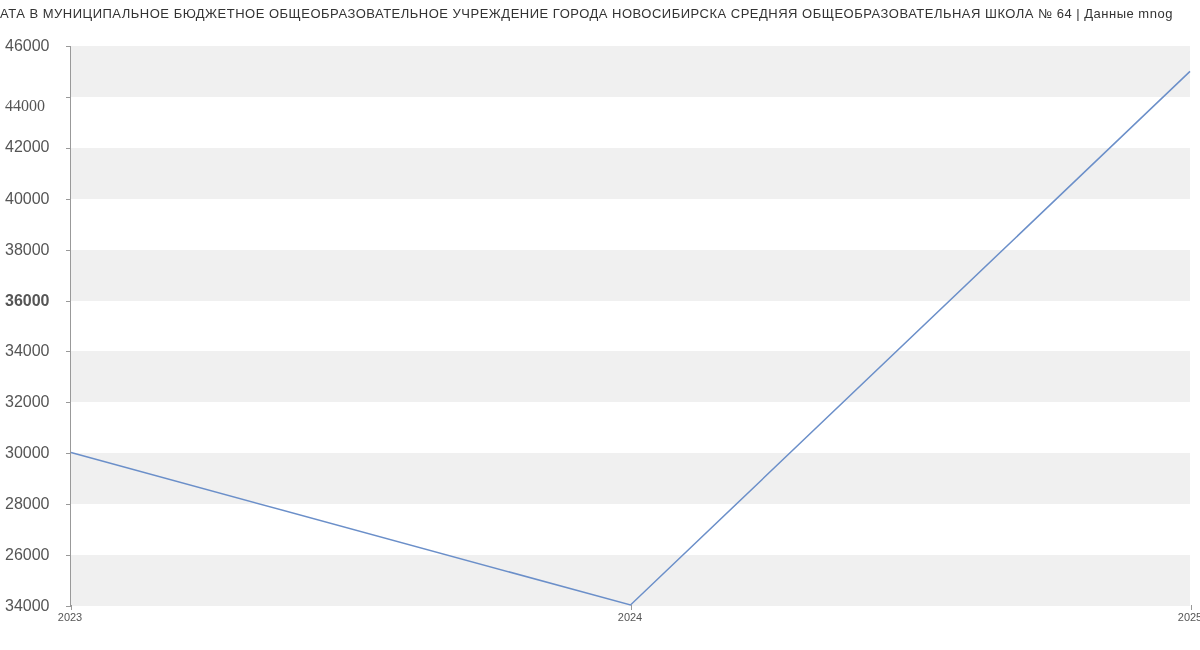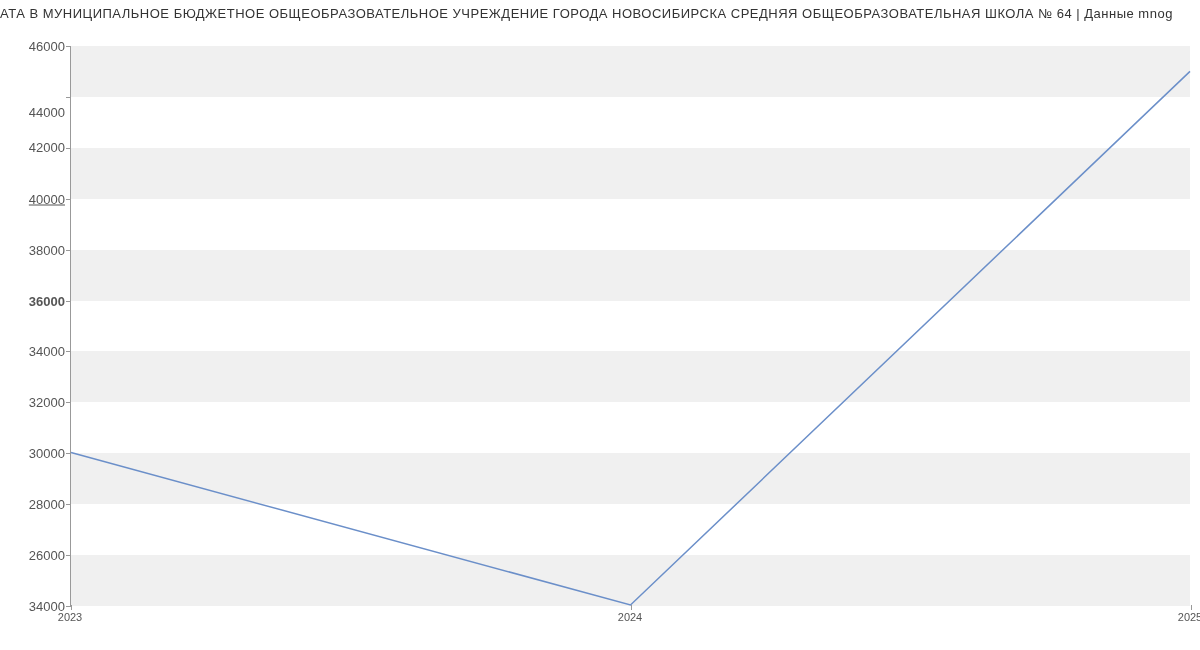--- a/index.html
+++ b/index.html
@@ -35,24 +35,23 @@
     }
     .grid-band {
       position: absolute;
       left: 0;
       width: 100%;
       background: #f0f0f0;
     }
     .y-tick {
       position: absolute;
       right: 1135px;
-      font-size: 13px;
+      font-size: 16px;
       color: #555;
       transform: translateY(-50%);
-      text-align: right;
       width: 60px;
     }
     .x-tick {
       position: absolute;
       top: 590px;
       font-size: 11px;
       color: #555;
       transform: translateX(-50%);
     }
     .tick-mark-y {
@@ -116,20 +115,20 @@
       <div class="tick-mark-x" style="left: 1120px;"></div>
     </div>
 <div class="y-tick" style="top: 585px;">34000</div>
     <div class="y-tick" style="top: 534.091px;">26000</div>
     <div class="y-tick" style="top: 483.182px;">28000</div>
     <div class="y-tick" style="top: 432.273px;">30000</div>
     <div class="y-tick" style="top: 381.364px;">32000</div>
     <div class="y-tick" style="top: 330.455px;">34000</div>
     <div class="y-tick" style="top: 279.545px; font-weight: bold;">36000</div>
     <div class="y-tick" style="top: 228.636px;">38000</div>
-    <div class="y-tick" style="top: 177.727px; text-decoration: underline;">40000</div>
+    <div class="y-tick" style="top: 177.727px;">40000</div>
     <div class="y-tick" style="top: 126px;">42000</div>
-    <div class="y-tick" style="top: 91px;">44000</div>
+    <div class="y-tick" style="top: 85px; font-family: Liberation Serif, serif;">44000</div>
     <div class="y-tick" style="top: 25px;">46000</div>
     <div class="x-tick" style="left: 70px;">2023</div>
     <div class="x-tick" style="left: 630px;">2024</div>
     <div class="x-tick" style="left: 1190px;">2025</div>
   </div>
 
 </body></html>

